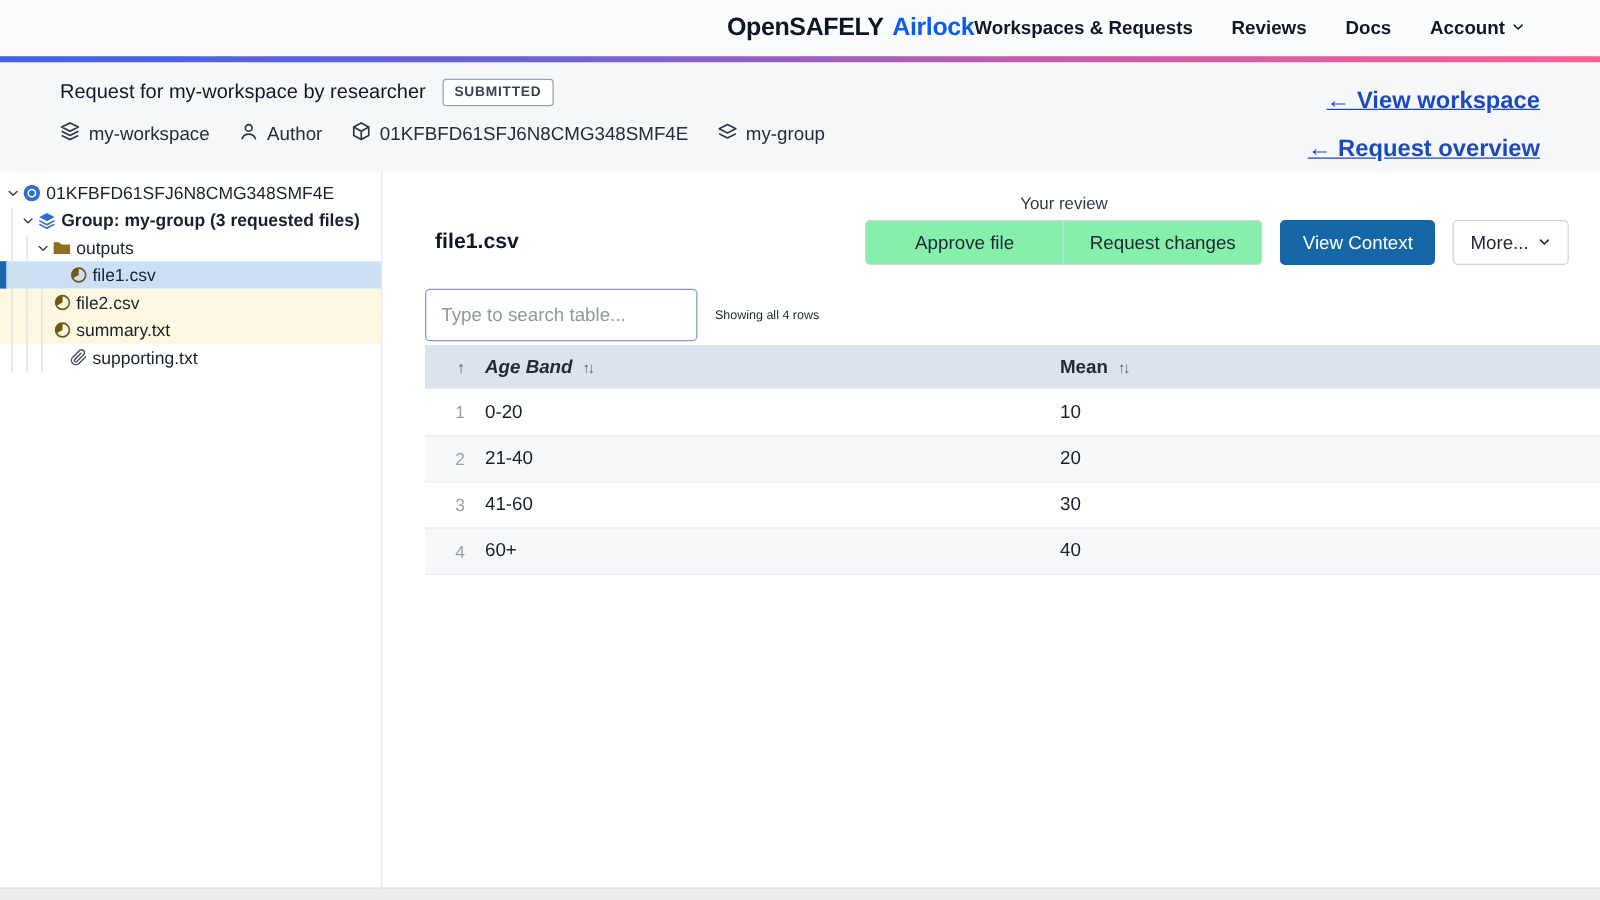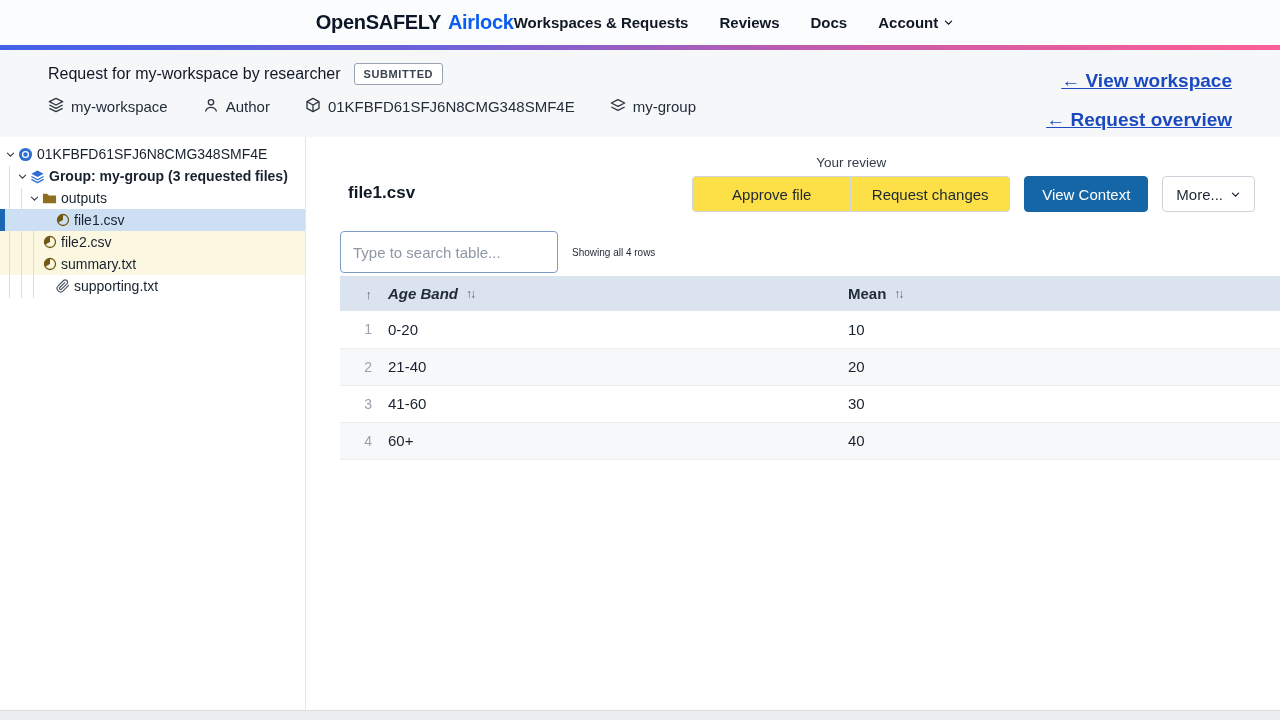--- a/index.html
+++ b/index.html
@@ -1,38 +1,38 @@
 <!DOCTYPE html>
 <html><head>
 <meta charset="utf-8">
 <style>
   * { margin:0; padding:0; box-sizing:border-box; }
   html,body { width:1280px; height:720px; overflow:hidden;
     font-family:"Liberation Sans", sans-serif; background:#ebedef; color:#16202b; }
 
   
   .navbar { height:45px; background:#fbfcfd; display:flex; align-items:center;
-    justify-content:center; padding:0 60px 0 50px; }
+    justify-content:flex-end; padding:0 60px 0 50px; }
   .brand { font-size:20px; font-weight:bold; color:#0d1626; letter-spacing:-.3px; cursor:pointer; }
   .brand .airlock { color:#0a5df0; margin-left:7px; }
   .nav-links { display:flex; align-items:center; gap:31px; }
   .nav-link { font-size:15px; font-weight:bold; color:#101826; cursor:pointer;
     display:flex; align-items:center; gap:5px; }
 
   .gradient-bar { height:5px;
     background:linear-gradient(90deg,#4361e8 0%,#6f62d8 35%,#c65bab 65%,#ff5f95 100%); }
 
   
   .page-header { height:87px; background:#f6f7f8; display:flex; justify-content:space-between;
     align-items:flex-start; padding:13px 48px 0 48px; overflow:hidden; }
   .ph-title-row { display:flex; align-items:center; gap:13px; }
   .ph-title { font-size:16px; font-weight:normal; color:#101826; }
   .status-badge { font-size:11px; font-weight:bold; letter-spacing:.6px; color:#39434f;
     border:1px solid #98a2b3; background:#fff; border-radius:3px; padding:4px 9px; }
-  .ph-meta { display:flex; align-items:center; gap:35px; margin-top:12px; }
+  .ph-meta { display:flex; align-items:center; gap:23px; margin-top:12px; }
   .meta-item { display:flex; align-items:center; gap:7px; font-size:15px; color:#232e3b; }
   .ph-right { display:flex; flex-direction:column; align-items:flex-end; gap:17px; padding-top:7px; }
   .ph-link { font-size:19px; font-weight:bold; color:#1a49c0; text-decoration:underline; cursor:pointer; }
 
   
   .content { display:flex; height:583px; padding-bottom:9px; background:#ebedef; }
   .sidebar { width:306px; height:574px; background:#fff; border-right:1px solid #e2e5e9;
     border-bottom:1px solid #d9dcdf; overflow:hidden; }
   .main-panel { flex:1; height:574px; background:#fff; padding-left:18px;
     border-bottom:1px solid #d9dcdf; overflow:hidden; }
@@ -57,21 +57,21 @@
   .file-header { display:flex; align-items:flex-end; padding:18px 25px 0 24px; }
   .file-title { font-size:17px; font-weight:bold; color:#101826; margin-bottom:9px; }
   .fh-right { display:flex; align-items:flex-end; gap:14px; margin-left:auto; }
   .fh-col { display:flex; flex-direction:column; align-items:center; gap:6px; }
   .fh-label { font-size:13.5px; color:#323c49; }
   .badge-incomplete { height:32px; display:flex; align-items:center; padding:0 17px;
     background:#fbedb2; color:#6f5d12; font-size:15px; font-weight:bold; border-radius:4px; }
   .btn { height:36px; font-size:15px; font-family:inherit; cursor:pointer;
     display:inline-flex; align-items:center; justify-content:center; }
   .btn-group { display:flex; }
-  .btn-outline { background:#fde047; border:1px solid #cfd4dc; color:#1d2733; }
+  .btn-outline { background:#86efac; border:1px solid #cfd4dc; color:#1d2733; }
   .btn-group .btn-outline:first-child { border-radius:4px 0 0 4px; width:159px; }
   .btn-group .btn-outline:last-child { border-radius:0 4px 4px 0; width:159px; border-left:none; }
   .btn-primary { background:#1566a7; border:1px solid #1566a7; color:#fff;
     border-radius:4px; padding:0 17px; }
   .btn-more { background:#fff; border:1px solid #cfd4dc; color:#1d2733;
     border-radius:4px; padding:0 13px; gap:7px; }
 
   
   .toolbar { display:flex; align-items:center; gap:14px; margin:19px 0 0 16px; }
   .search-input { width:218px; height:42px; border:1px solid #7f9cc5; border-radius:4px;

